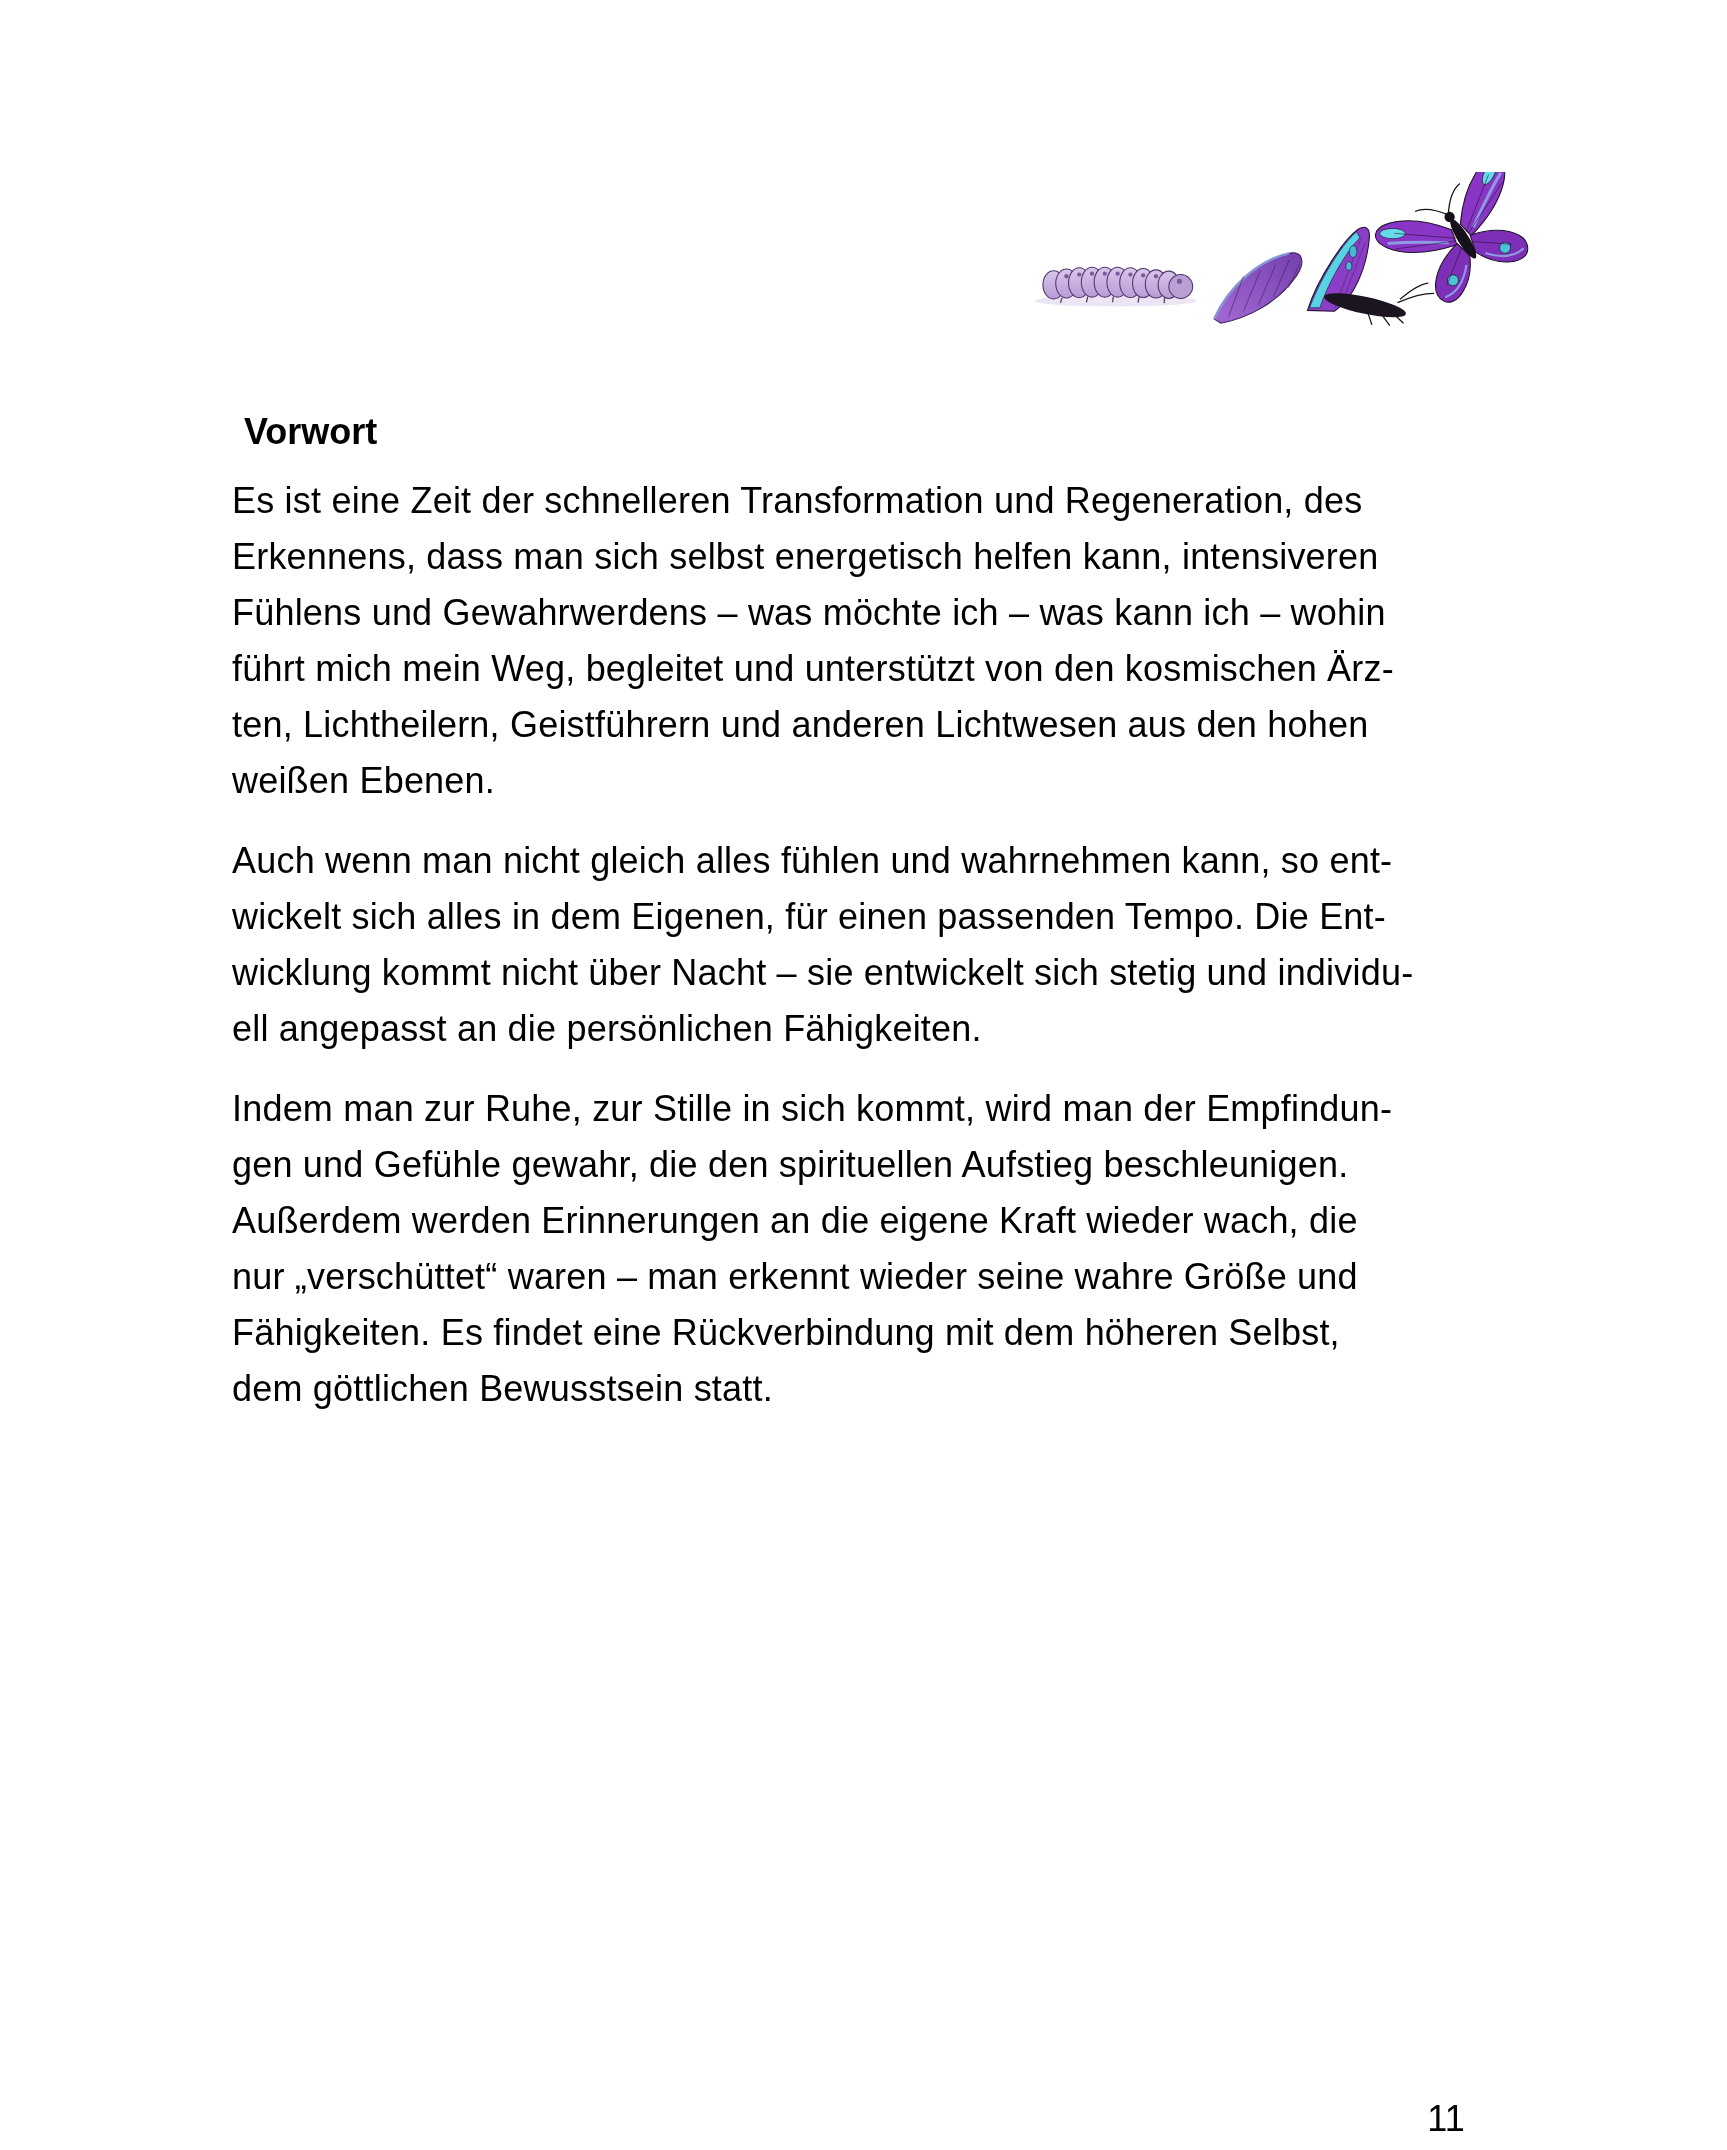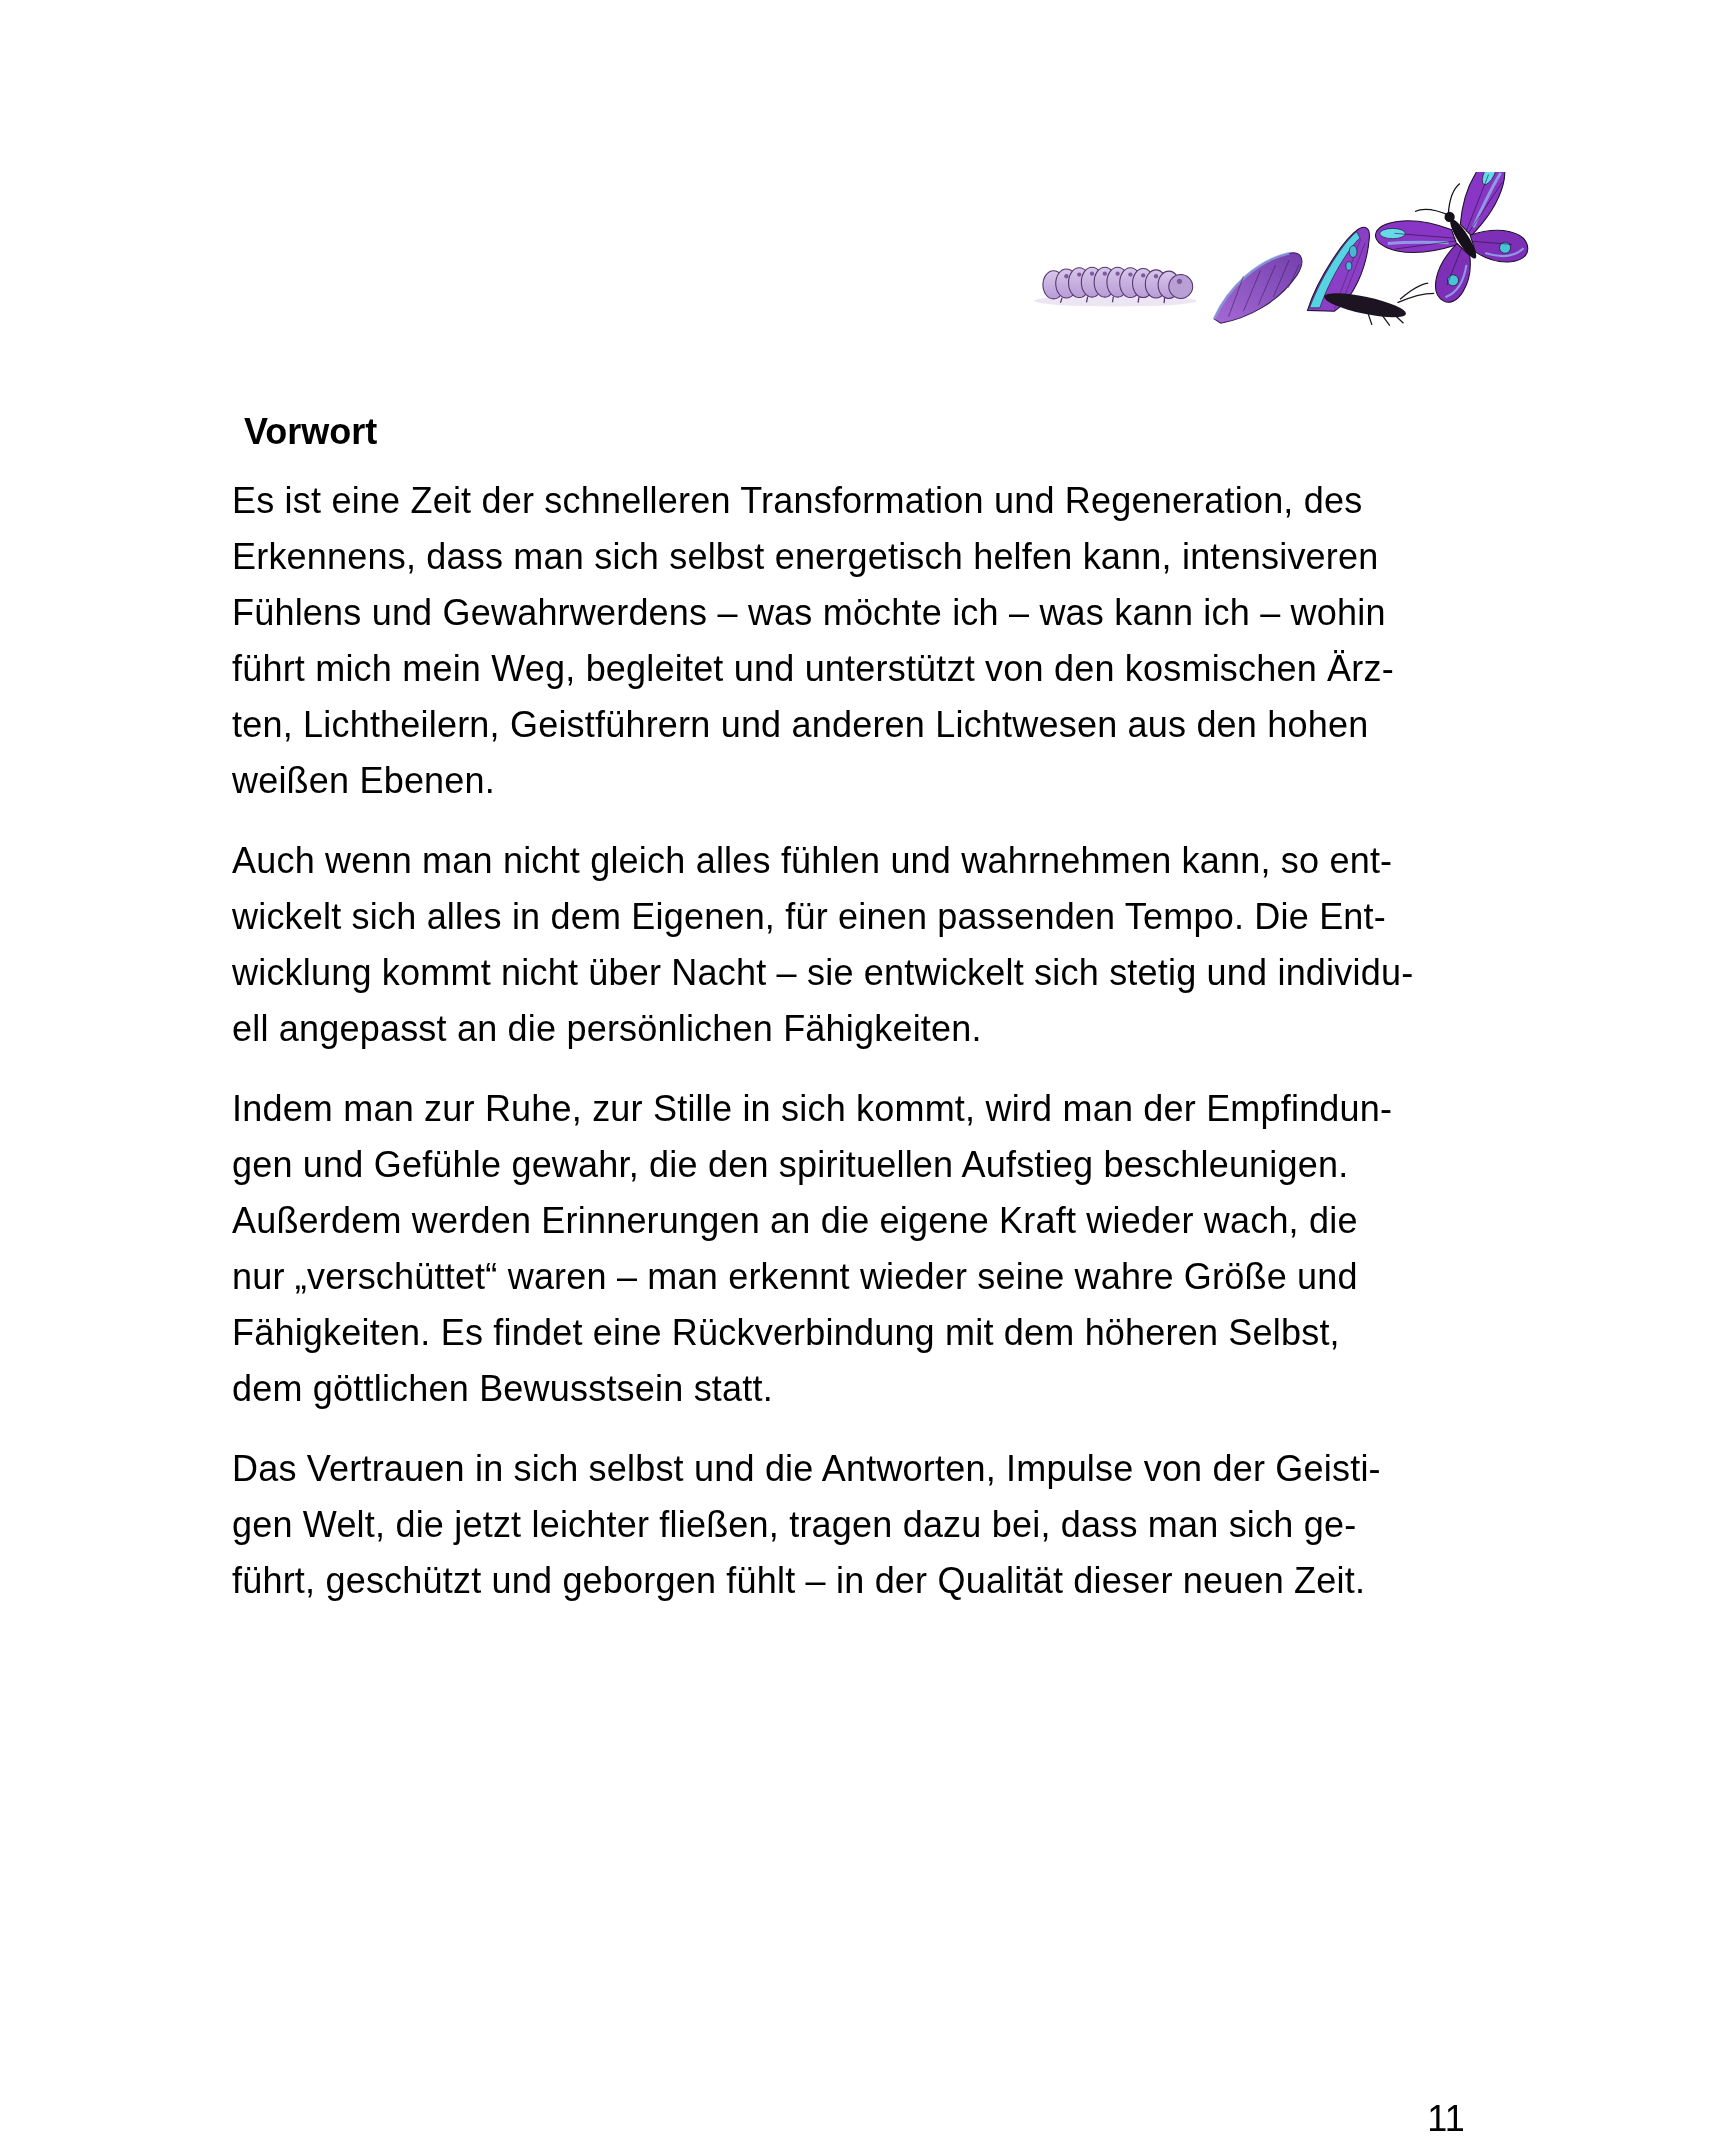--- a/index.html
+++ b/index.html
@@ -180,21 +180,18 @@
     <p class="para">Auch wenn man nicht gleich alles fühlen und wahrnehmen kann, so ent-
 wickelt sich alles in dem Eigenen, für einen passenden Tempo. Die Ent-
 wicklung kommt nicht über Nacht – sie entwickelt sich stetig und individu-
 ell angepasst an die persönlichen Fähigkeiten.</p>
     <p class="para">Indem man zur Ruhe, zur Stille in sich kommt, wird man der Empfindun-
 gen und Gefühle gewahr, die den spirituellen Aufstieg beschleunigen.
 Außerdem werden Erinnerungen an die eigene Kraft wieder wach, die
 nur „verschüttet“ waren – man erkennt wieder seine wahre Größe und
 Fähigkeiten. Es findet eine Rückverbindung mit dem höheren Selbst,
 dem göttlichen Bewusstsein statt.</p>
-    <p class="para">Das Vertrauen in sich selbst und die Antworten, Impulse von der Geisti-
-gen Welt, die jetzt leichter fließen, tragen dazu bei, dass man sich ge-
-führt, geschützt und geborgen fühlt – in der Qualität dieser neuen Zeit.</p>
   </div>
 
   <div class="page-number">11</div>
 
 </div>
 
 
 </body></html>

